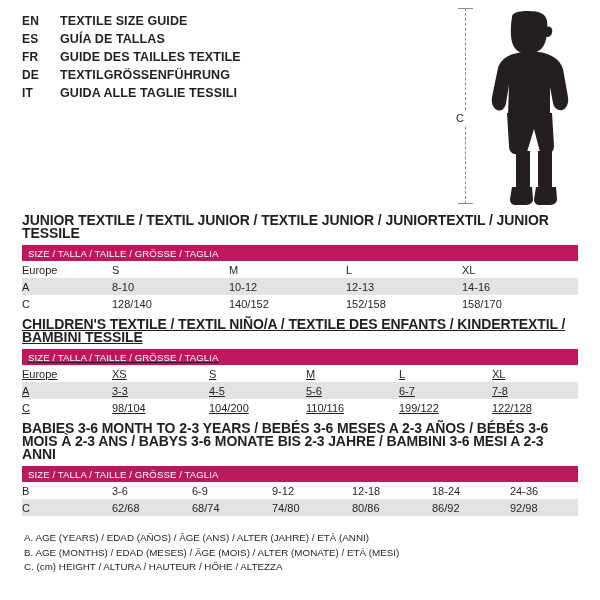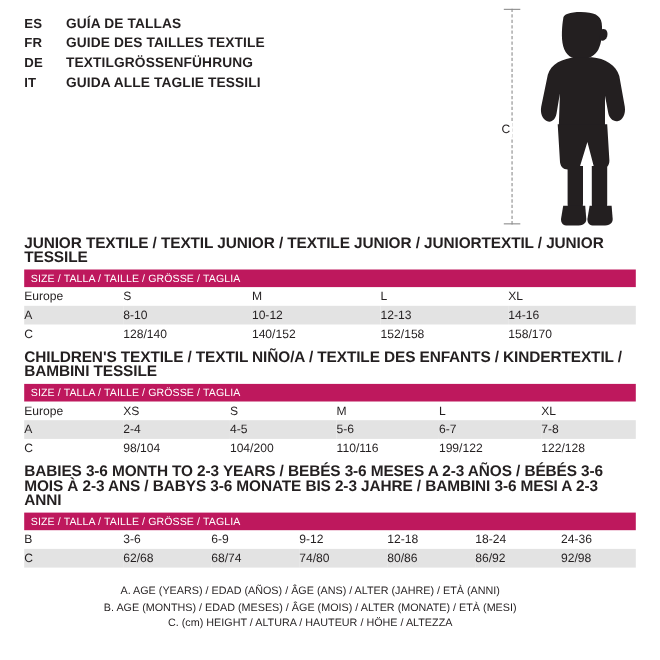--- a/index.html
+++ b/index.html
@@ -126,34 +126,37 @@
   td.label-cell {
     padding-left: 6px;
   }
   td.val-cell {
     text-align: left;
   }
 
   
   .legend {
     position: absolute;
-    left: 4px;
+    left: 24px;
     width: 556px;
     font-size: 9.8px;
     line-height: 14.5px;
-    text-align: center;
   }
   .legend div {
     white-space: nowrap;
   }
 </style>
 </head>
 <body>
 
 <div class="header">
+  <div class="lang-row">
+    <div class="lang-code">EN</div>
+    <div class="lang-title">TEXTILE SIZE GUIDE</div>
+  </div>
   <div class="lang-row">
     <div class="lang-code">ES</div>
     <div class="lang-title">GUÍA DE TALLAS</div>
   </div>
   <div class="lang-row">
     <div class="lang-code">FR</div>
     <div class="lang-title">GUIDE DES TAILLES TEXTILE</div>
   </div>
   <div class="lang-row">
     <div class="lang-code">DE</div>
@@ -224,21 +227,21 @@
         <td class="label-cell">C</td>
         <td class="val-cell">128/140</td>
         <td class="val-cell">140/152</td>
         <td class="val-cell">152/158</td>
         <td class="val-cell">158/170</td>
       </tr>
     </tbody>
   </table>
 </div>
 
-<div class="section" style="top:318px;">
+<div class="section" style="top:318px;text-decoration:underline;">
   <div class="section-title">CHILDREN'S TEXTILE / TEXTIL NIÑO/A / TEXTILE DES ENFANTS / KINDERTEXTIL / BAMBINI TESSILE</div>
   <table class="size-table">
     <colgroup>
       <col style="width:90px">
         <col style="width:97px">
         <col style="width:97px">
       <col style="width:93px">
         <col style="width:93px">
         <col style="width:86px">
     </colgroup>
@@ -249,21 +252,21 @@
       <tr>
         <td class="label-cell">Europe</td>
         <td class="val-cell">XS</td>
         <td class="val-cell">S</td>
         <td class="val-cell">M</td>
         <td class="val-cell">L</td>
         <td class="val-cell">XL</td>
       </tr>
       <tr class="band">
         <td class="label-cell">A</td>
-        <td class="val-cell">2-4</td>
+        <td class="val-cell">3-3</td>
         <td class="val-cell">4-5</td>
         <td class="val-cell">5-6</td>
         <td class="val-cell">6-7</td>
         <td class="val-cell">7-8</td>
       </tr>
       <tr>
         <td class="label-cell">C</td>
         <td class="val-cell">98/104</td>
         <td class="val-cell">104/200</td>
         <td class="val-cell">110/116</td>

